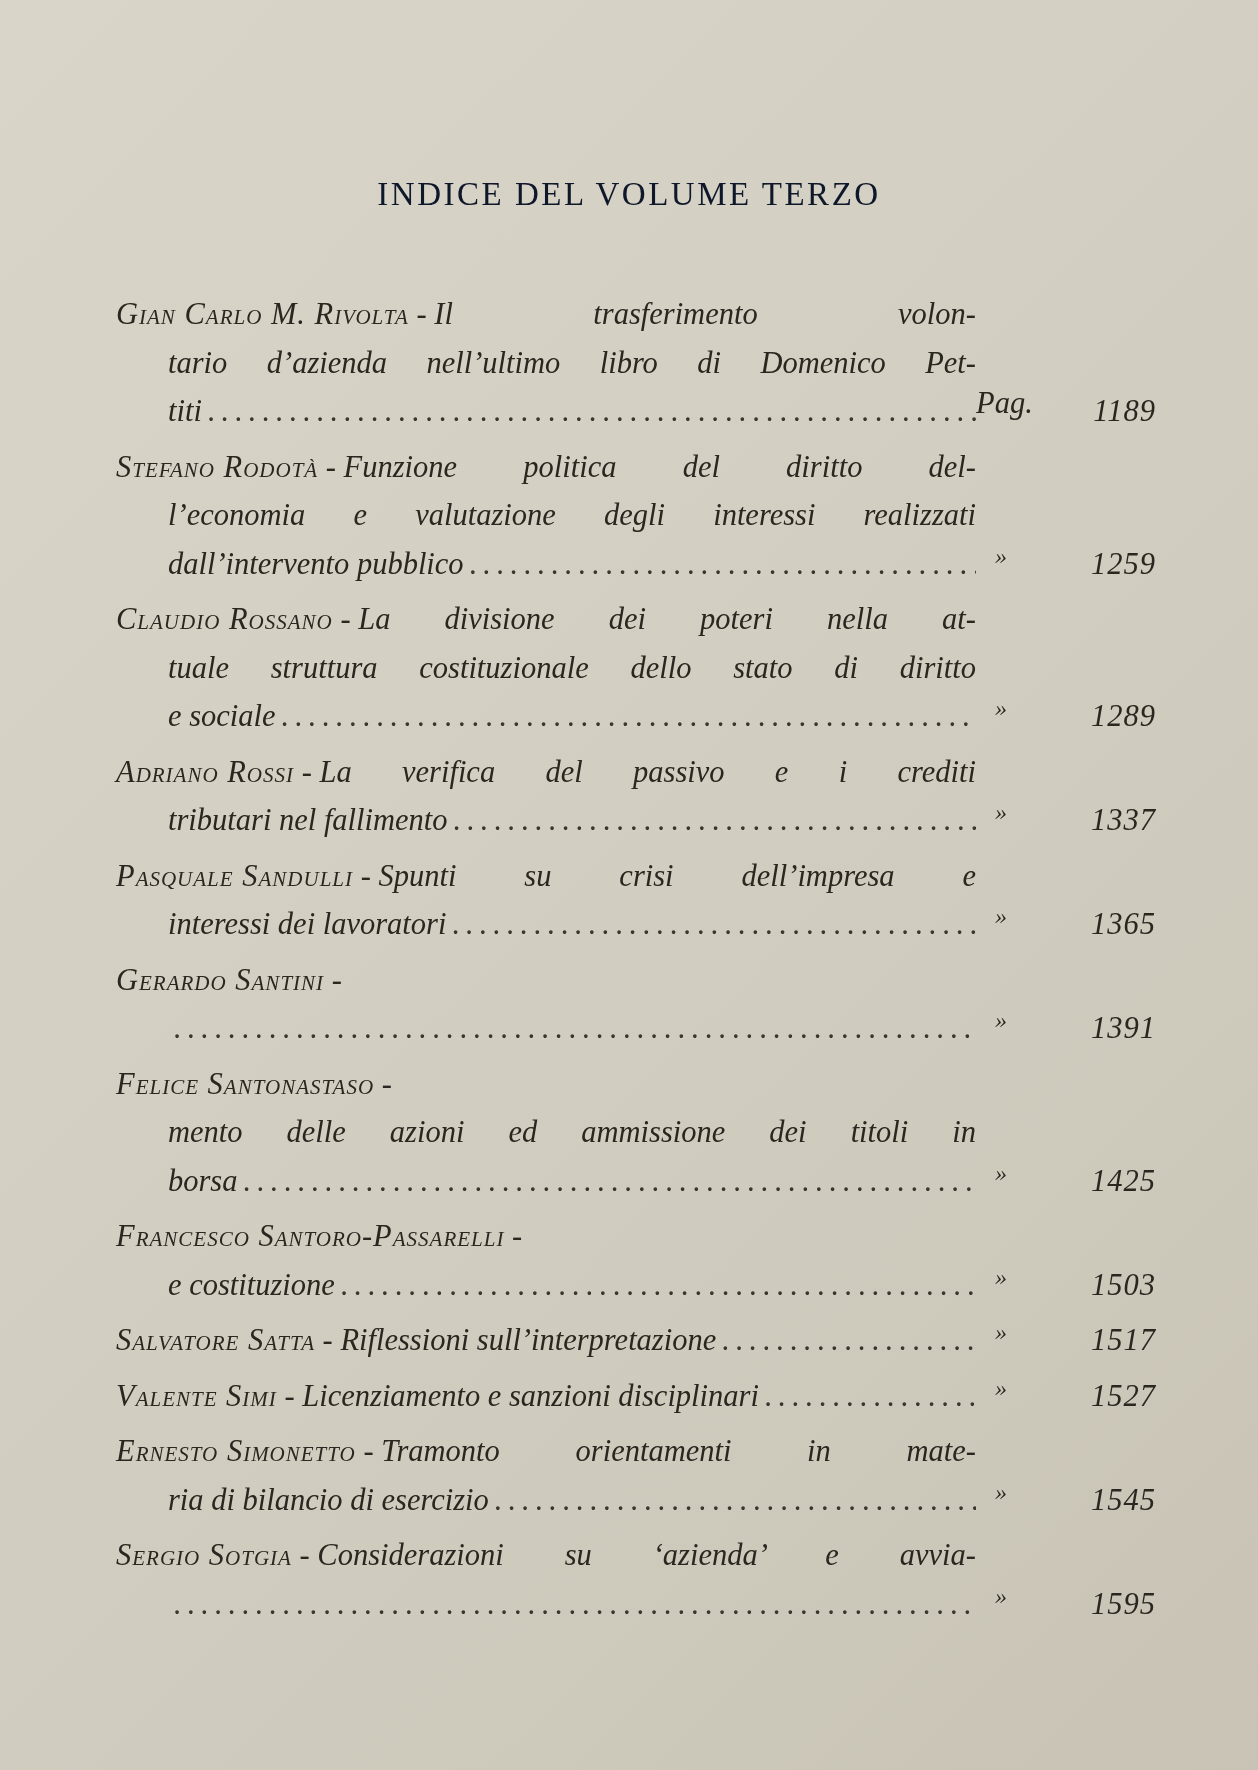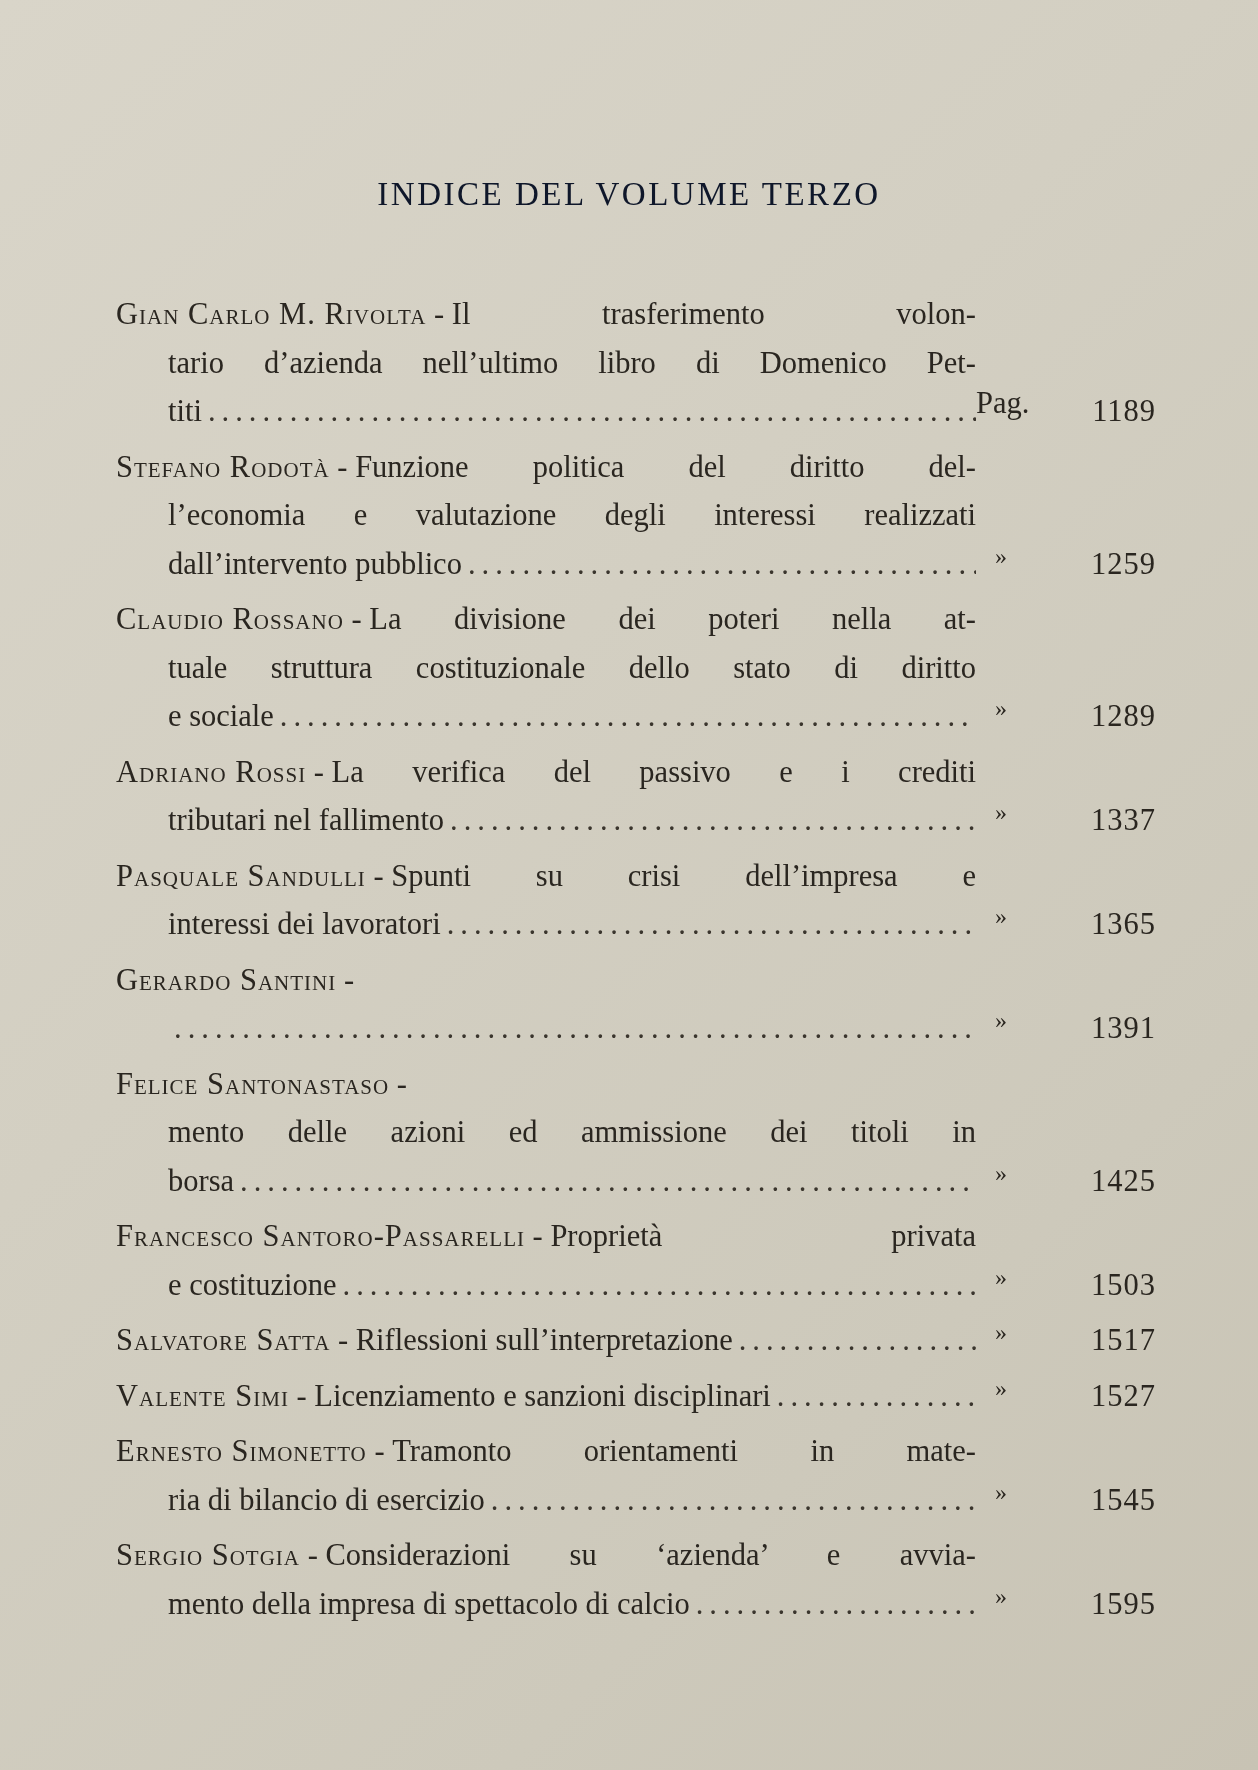--- a/index.html
+++ b/index.html
@@ -13,21 +13,21 @@
   .page-title {
     position:absolute; top:176px; left:0; width:1258px;
     text-align:center; font-size:33px; letter-spacing:2.5px;
     font-family: "Liberation Serif", serif; color:#0f172a;
   }
   .toc {
     position:absolute; top:290px; left:116px; width:1040px;
     font-family: "Liberation Serif", serif; font-size:30.5px; line-height:48.5px;
   }
   .entry { position:relative; margin-bottom:7px; }
-  .line { display:flex; align-items:flex-end; white-space:nowrap; }
+  .line { display:flex; align-items:flex-end; white-space:nowrap;font-style:italic; }
   .line.first { width:860px; }
   .line.cont { padding-left:52px; width:808px; }
   .text-fill { flex:1; text-align:justify; text-align-last:justify; }
   .author { font-variant:small-caps; letter-spacing:1px; }
   .dots { flex:1; overflow:hidden; white-space:nowrap; letter-spacing:6px; color:#3a352d; margin-left:6px; }
   .dots::after { content:"................................................................................................................"; }
   .page-col { position:absolute; right:0; width:180px; display:flex; justify-content:space-between; }
   .ditto { width:50px; text-align:center; font-size:24px; }
   .pagenum { font-variant: oldstyle-nums; letter-spacing:1px;margin-top:8px; }
 </style>
@@ -148,21 +148,20 @@
         <span class="page-col">
           <span class="ditto">»</span>
           <span class="pagenum">1425</span>
         </span>
       </div>
     </div>
     <div class="entry">
       <div class="line first">
         <span class="author">Francesco Santoro-Passarelli</span>
         <span>&nbsp;-&nbsp;</span>
-        <span class="text-fill">Proprietà privata</span>
       </div>
       <div class="line cont">
         <span class="">e costituzione</span>
         <span class="dots"></span>
         <span class="page-col">
           <span class="ditto">»</span>
           <span class="pagenum">1503</span>
         </span>
       </div>
     </div>
@@ -205,21 +204,20 @@
         </span>
       </div>
     </div>
     <div class="entry">
       <div class="line first">
         <span class="author">Sergio Sotgia</span>
         <span>&nbsp;-&nbsp;</span>
         <span class="text-fill">Considerazioni su ‘azienda’ e avvia-</span>
       </div>
       <div class="line cont">
-        <span class="">mento della impresa di spettacolo di calcio</span>
         <span class="dots"></span>
         <span class="page-col">
           <span class="ditto">»</span>
           <span class="pagenum">1595</span>
         </span>
       </div>
     </div>
   </div>
 
 </body></html>

